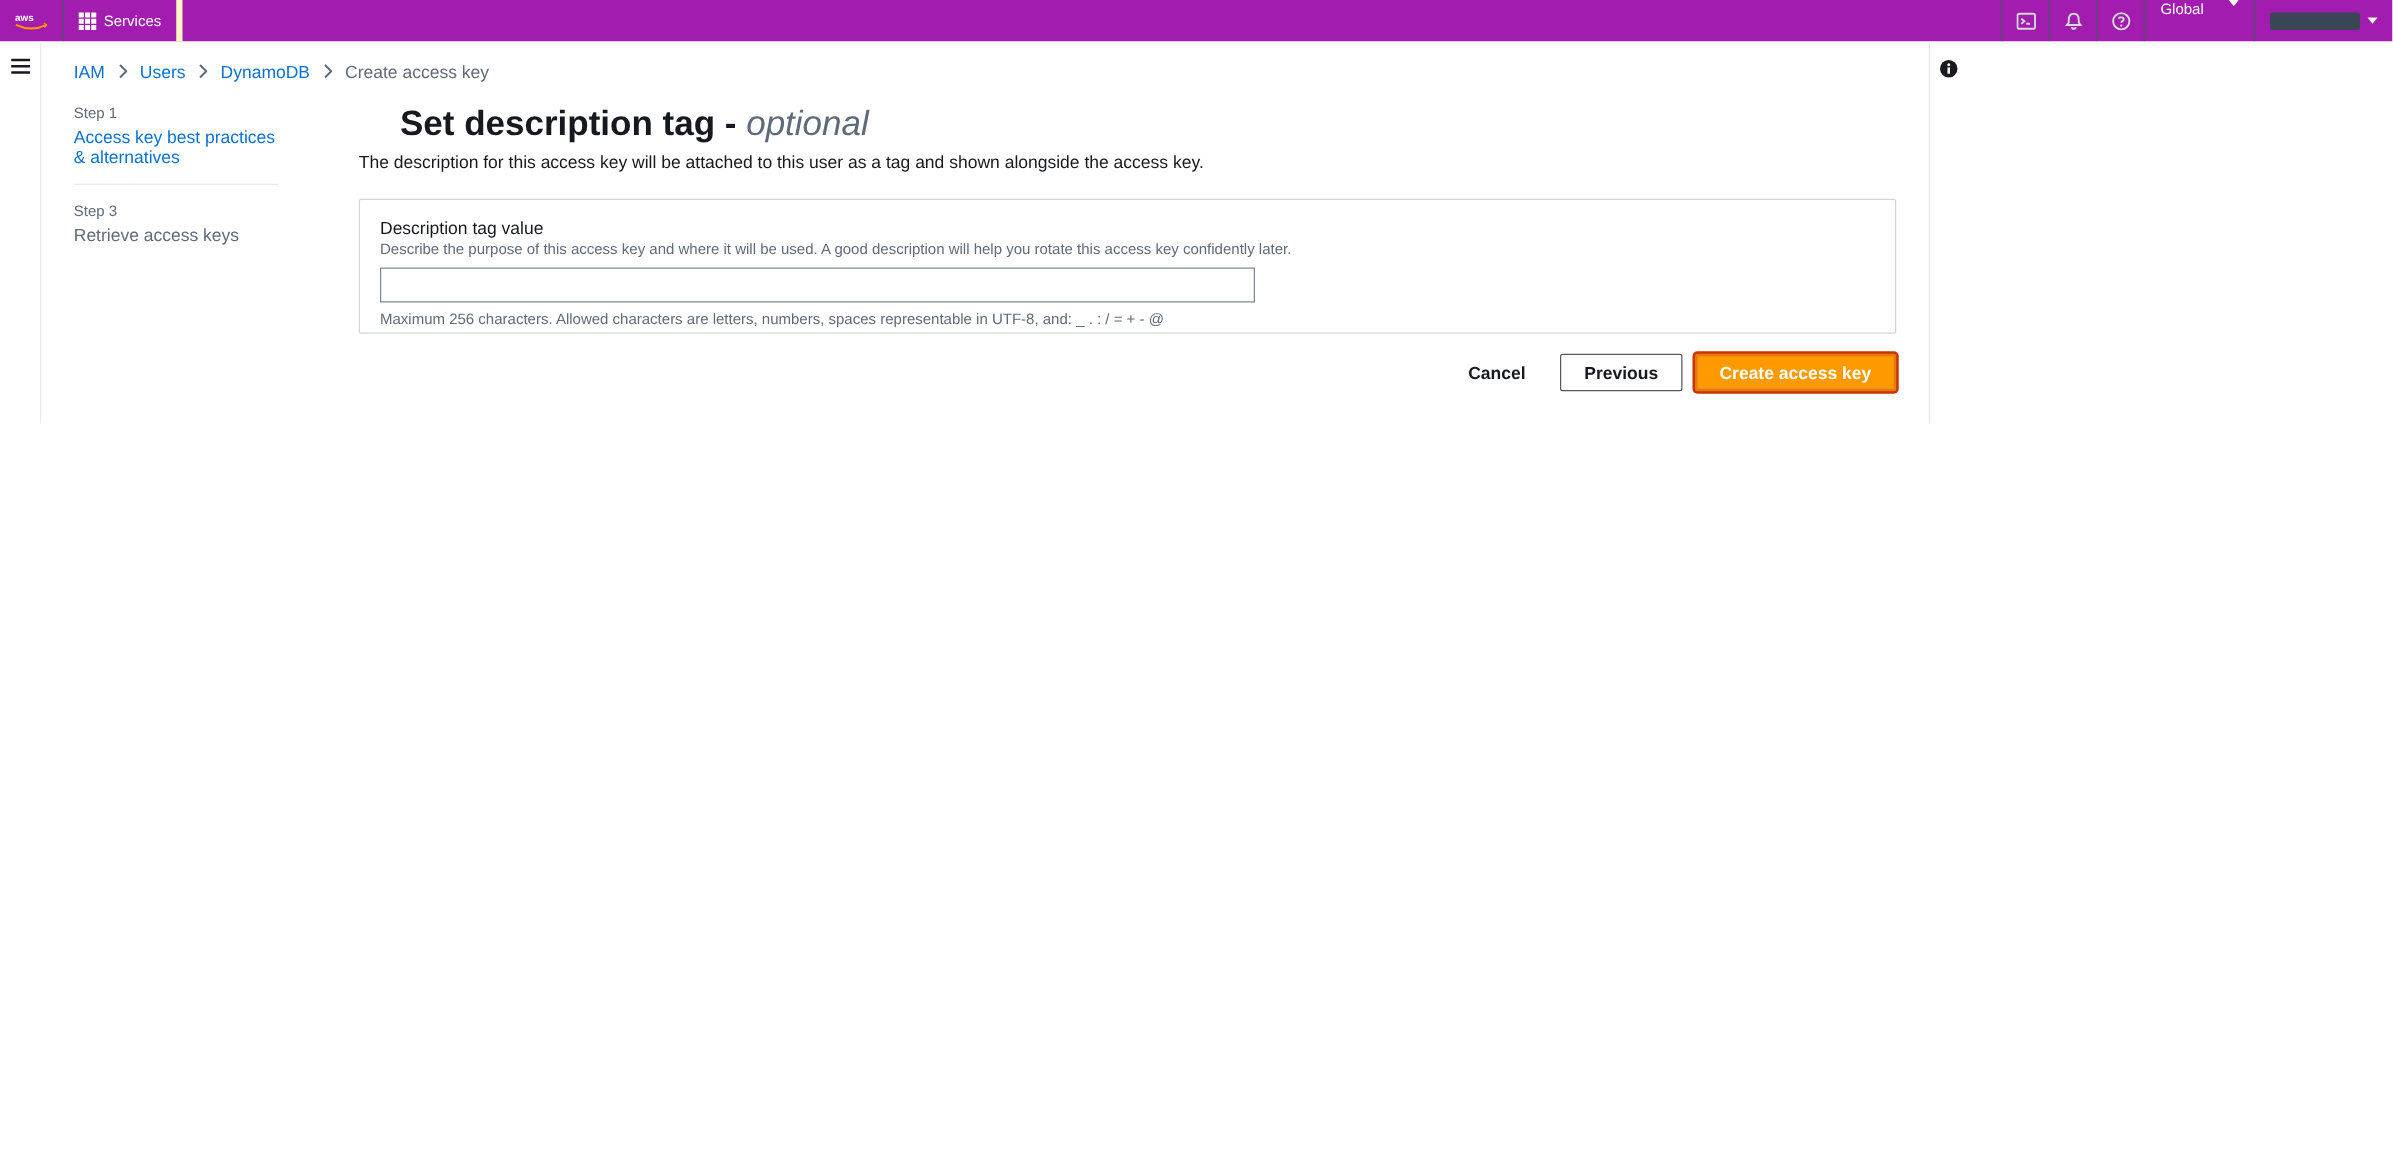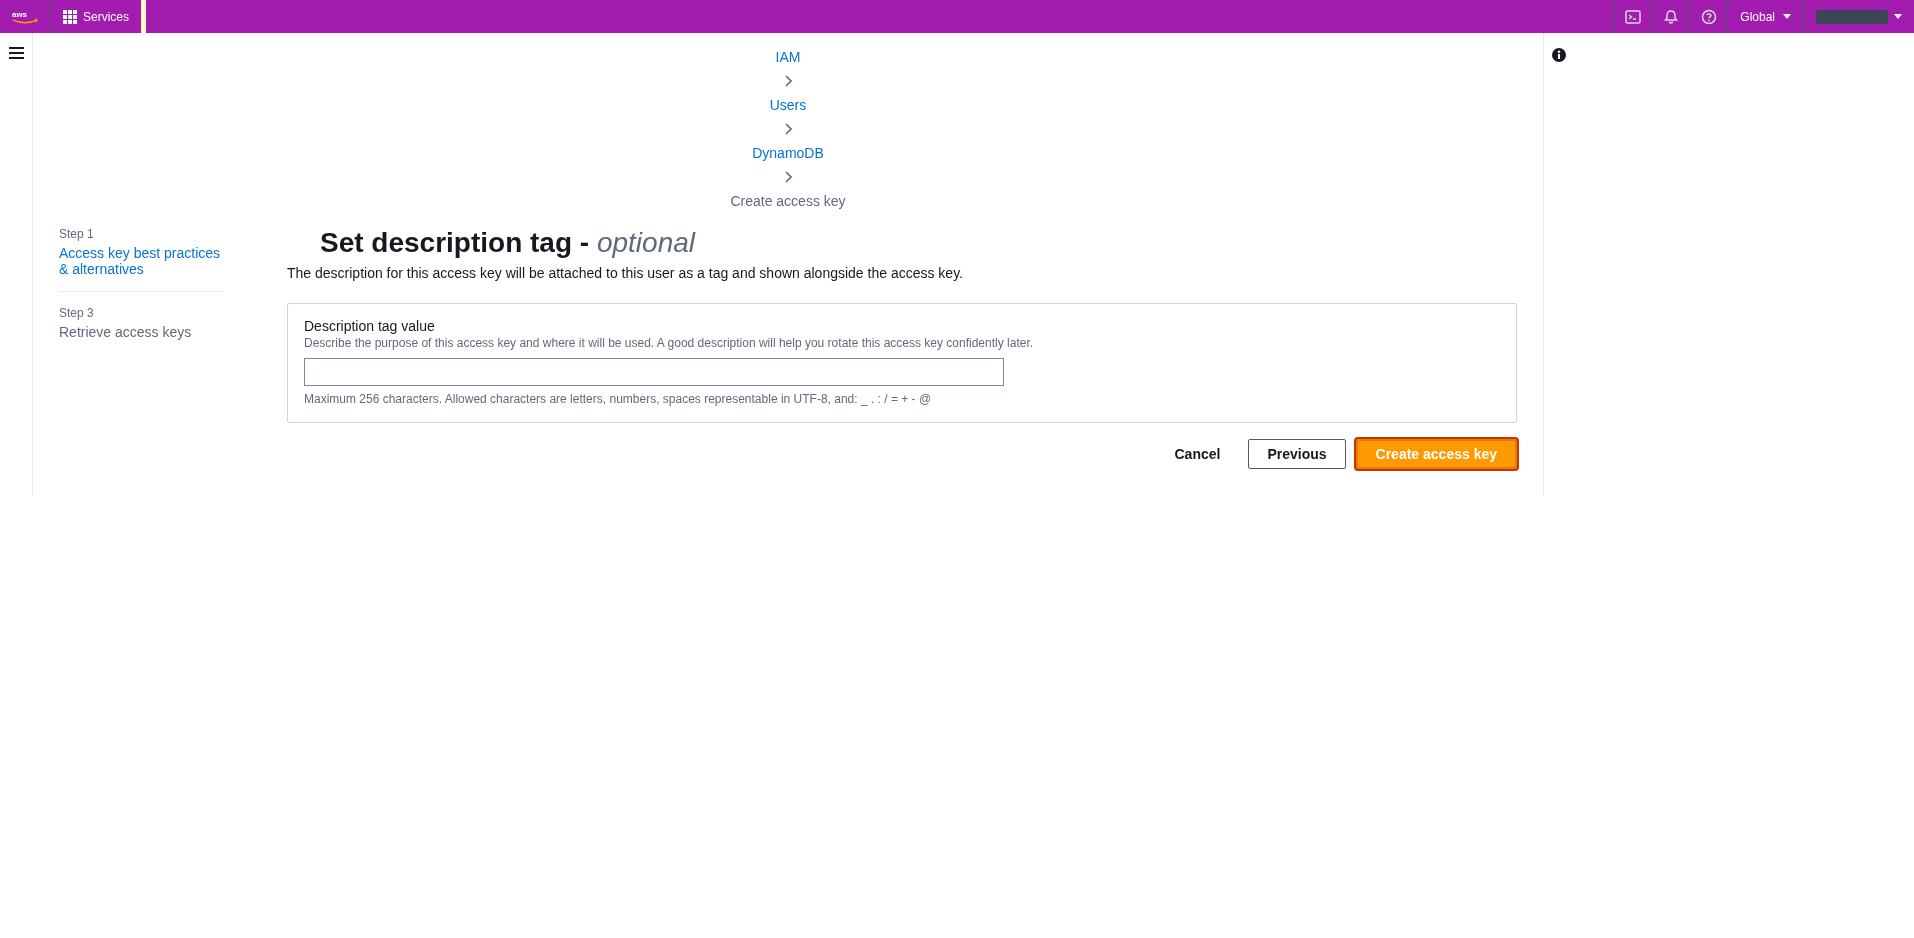--- a/index.html
+++ b/index.html
@@ -13,35 +13,35 @@
   .grid-icon { width:14px; height:14px; display:grid; grid-template-columns:repeat(3,1fr); gap:1px; }
   .grid-icon span { background:#fff; }
   .searchbox { margin-left:8px; display:flex; align-items:center; background:#1a2330; border:1px solid #4b5563; border-radius:3px; height:26px; width:440px; padding:0 8px; }
   .searchbox input { flex:1; background:transparent; border:none; outline:none; color:#fff; font-style:italic; font-size:13px; }
   .searchbox input::placeholder { color:#7d8998; font-style:italic; }
   .searchbox .kbd { color:#7d8998; font-size:12px; }
   .search-icon { width:14px; height:14px; margin-right:6px; }
   .topnav .spacer { flex:1; }
   .topnav .right-icons { display:flex; align-items:center; height:33px; }
   .topnav .icon-btn { height:33px; width:38px; display:flex; align-items:center; justify-content:center; border-left:1px solid #4b5563; cursor:pointer; }
-  .region-btn { display:flex; align-items:center; gap:8px; padding:0 12px; height:33px; border-left:1px solid #4b5563; cursor:pointer; font-size:12px; }
+  .region-btn { display:flex; gap:20px; padding:0 12px; height:33px; border-left:1px solid #4b5563; cursor:pointer; font-size:12px; }
   .account-btn { display:flex; align-items:center; gap:6px; padding:0 12px; height:33px; border-left:1px solid #4b5563; cursor:pointer; }
   .account-mask { width:72px; height:14px; background:#3a4656; border-radius:2px; }
   .caret-down { width:0; height:0; border-left:4px solid transparent; border-right:4px solid transparent; border-top:5px solid #fff; }
 
   
   .page { display:flex; }
   .edge-drawer { width:33px; border-right:1px solid #e9ebed; padding-top:14px; display:flex; flex-direction:column; align-items:center; }
   .hamburger { width:15px; height:12px; display:flex; flex-direction:column; justify-content:space-between; cursor:pointer; }
   .hamburger span { display:block; height:2px; background:#16191f; }
   .content-area { flex:1; padding:0 26px 26px 26px; position:relative; max-width:1510px; }
   .info-rail { width:30px; border-left:1px solid #e9ebed; padding-top:14px; display:flex; flex-direction:column; align-items:center; }
 
   
-  .breadcrumb { display:flex; align-items:center; gap:10px; padding:16px 0 18px; font-size:14px;flex-direction:column; }
+  .breadcrumb { display:flex; align-items:center; gap:10px; padding:16px 0 18px; font-size:14px; }
   .breadcrumb a { color:#0972d3; text-decoration:none; cursor:pointer; }
   .breadcrumb .sep { color:#5f6b7a; }
   .breadcrumb .current { color:#5f6b7a; }
 
   
   .two-col { display:flex; gap:64px; align-items:flex-start;justify-content:center; }
   .wizard { width:164px; }
   .main { flex:1; }
 
   .step { padding:0 0 14px 0; border-bottom:1px solid #e9ebed; margin-bottom:14px; }
@@ -50,21 +50,21 @@
   .step .label .opt { font-style:italic; }
   .step .title { font-size:14px; }
   .step .title.link { color:#0972d3; cursor:pointer; }
   .step .title.active { color:#16191f; font-weight:700; }
   .step .title.future { color:#5f6b7a; }
 
   h1.page-title { font-size:28px; font-weight:700; margin-bottom:6px;margin-left:33px; }
   h1.page-title .opt { font-style:italic; font-weight:400; color:#5f6b7a; }
   .page-sub { font-size:14px; color:#16191f; margin-bottom:22px; }
 
-  .panel { border:1px solid #d1d5db; border-radius:2px; padding:14px 16px 16px; }
+  .panel { border:1px solid #d1d5db; border-radius:2px; padding:14px 16px 4px; }
   .field-label { font-size:14px; color:#16191f; margin-bottom:2px; }
   .field-desc { font-size:12px; color:#5f6b7a; margin-bottom:8px; }
   .text-input { width:700px; max-width:100%; height:28px; border:1px solid #7d8998; padding:4px 8px; font-size:14px; outline:none; }
   .constraint { font-size:12px; color:#5f6b7a; margin-top:6px; }
 
   .wizard-actions { display:flex; justify-content:flex-end; gap:10px; margin-top:16px; }
   .btn { height:30px; padding:0 18px; font-size:14px; font-weight:700; border-radius:2px; cursor:pointer; display:inline-flex; align-items:center; }
   .btn-link { background:transparent; border:none; color:#16191f; font-weight:700; }
   .btn-normal { background:#fff; border:1px solid #545b64; color:#16191f; }
   .btn-primary { background:#ff9900; border:2px solid #e47911; color:#fff; }

